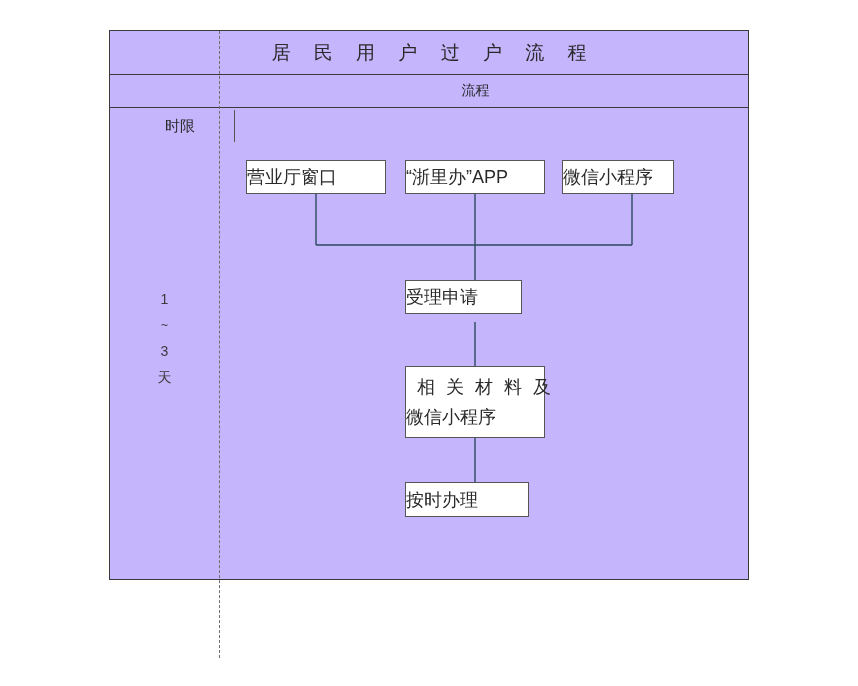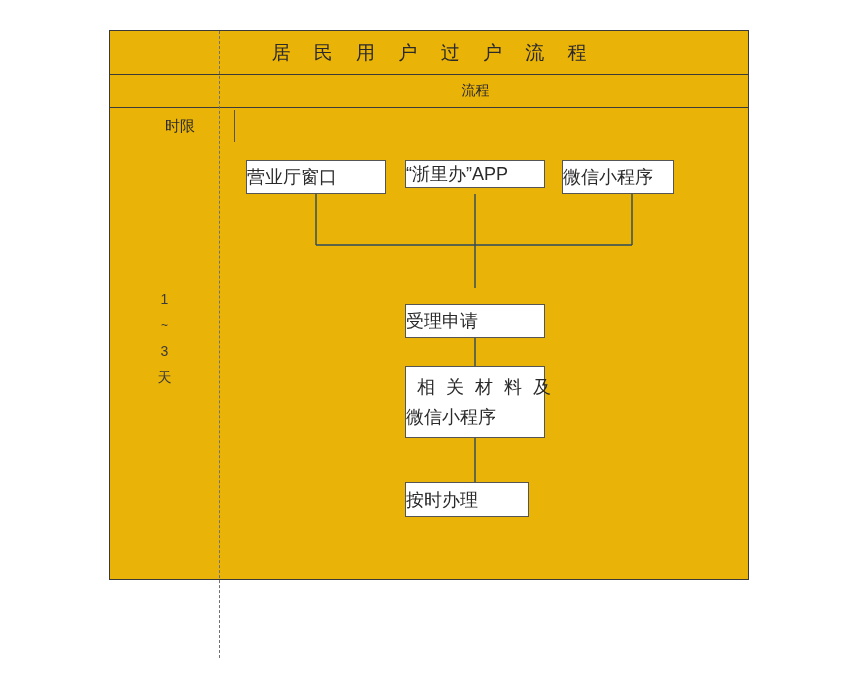--- a/index.html
+++ b/index.html
@@ -18,21 +18,21 @@
 
   
   #table-frame {
     position: absolute;
     left: 109px;
     top: 30px;
     width: 640px;
     height: 550px;
     border: 1.6px solid #3a3a3a;
     box-sizing: border-box;
-    background: #eab308;
+    background: #c4b5fd;
     padding-left: 43px;
   }
 
   
   #title-row {
     position: absolute;
     left: 0;
     top: 0;
     width: 100%;
     height: 44px;
@@ -152,23 +152,23 @@
     justify-content: center;
     font-size: 18px;
     color: #2a2a2a;
     text-align: center;
     white-space: nowrap;
   }
   .node-l1 { letter-spacing: 3px; text-indent: 3px; margin-left: 8px; }
 
   
   #node-hall     { left: 27px;  top: 52px;  width: 140px; height: 34px; }
-  #node-app      { left: 186px; top: 52px;  width: 140px; height: 28px; }
+  #node-app      { left: 186px; top: 52px;  width: 140px; height: 34px; }
   #node-wechat   { left: 343px; top: 52px;  width: 112px; height: 34px; }
-  #node-accept   { left: 186px; top: 196px; width: 140px; height: 34px; }
+  #node-accept   { left: 186px; top: 172px; width: 117px; height: 34px; }
   #node-material { left: 186px; top: 258px; width: 140px; height: 72px; line-height: 30px; }
   #node-handle   { left: 186px; top: 374px; width: 124px; height: 35px; }
   #node-material .mline { display: block; }
 </style>
 </head>
 <body>
 
 <div id="table-frame">
 
   <div id="title-row">

